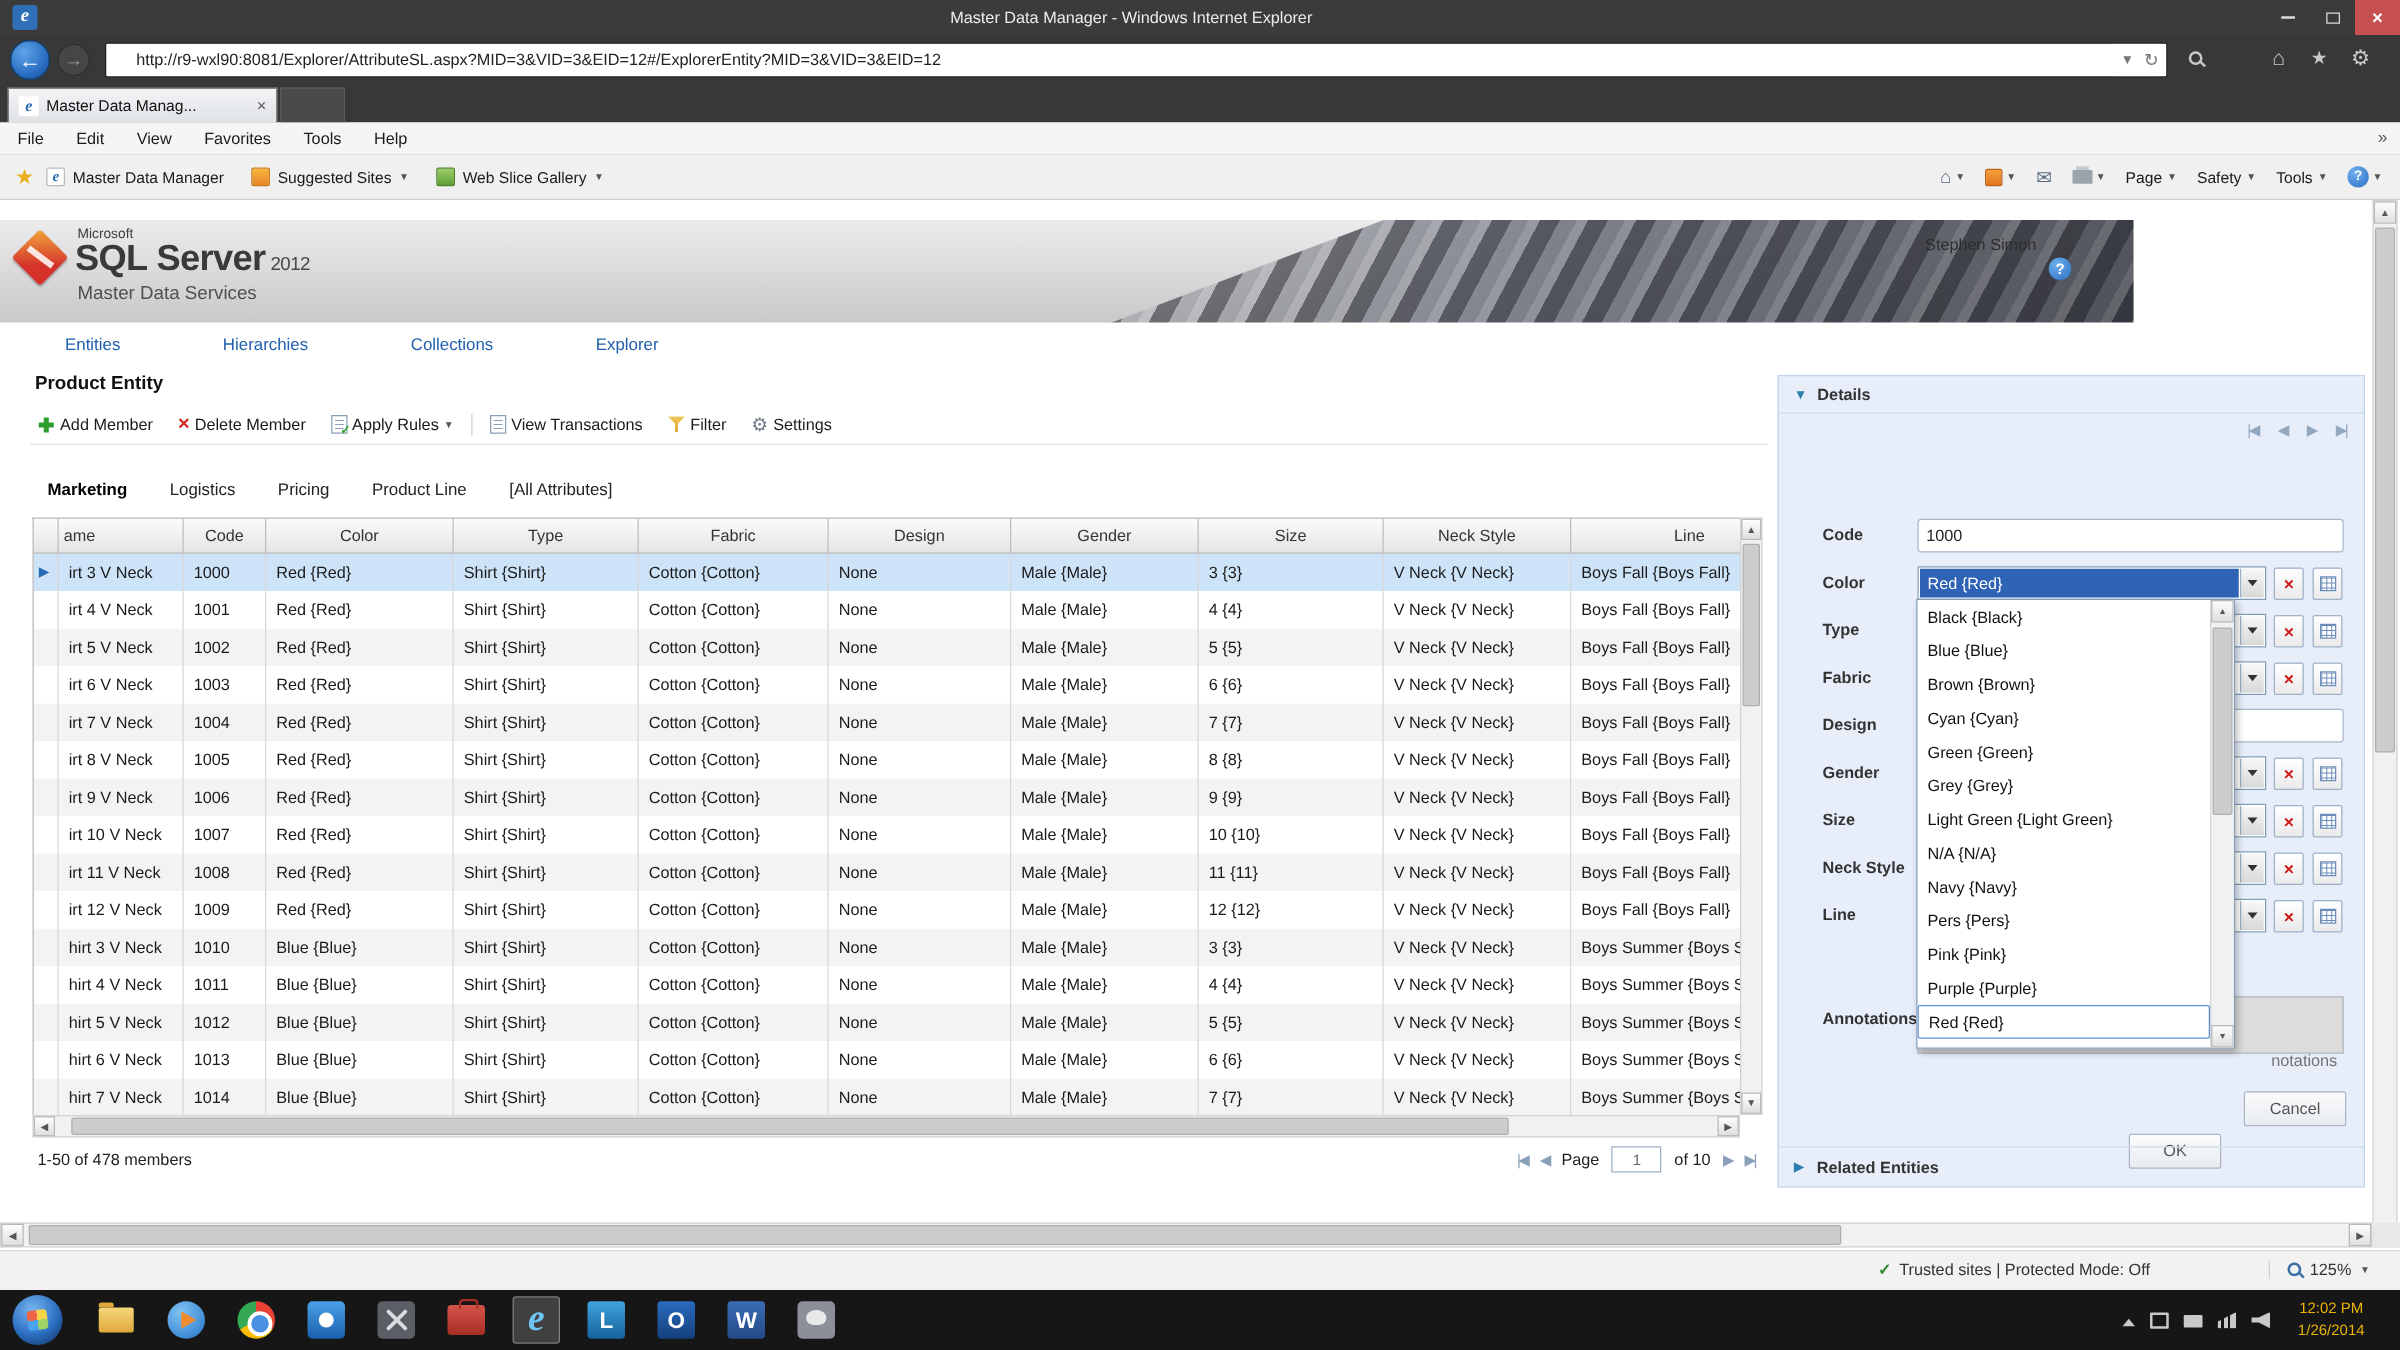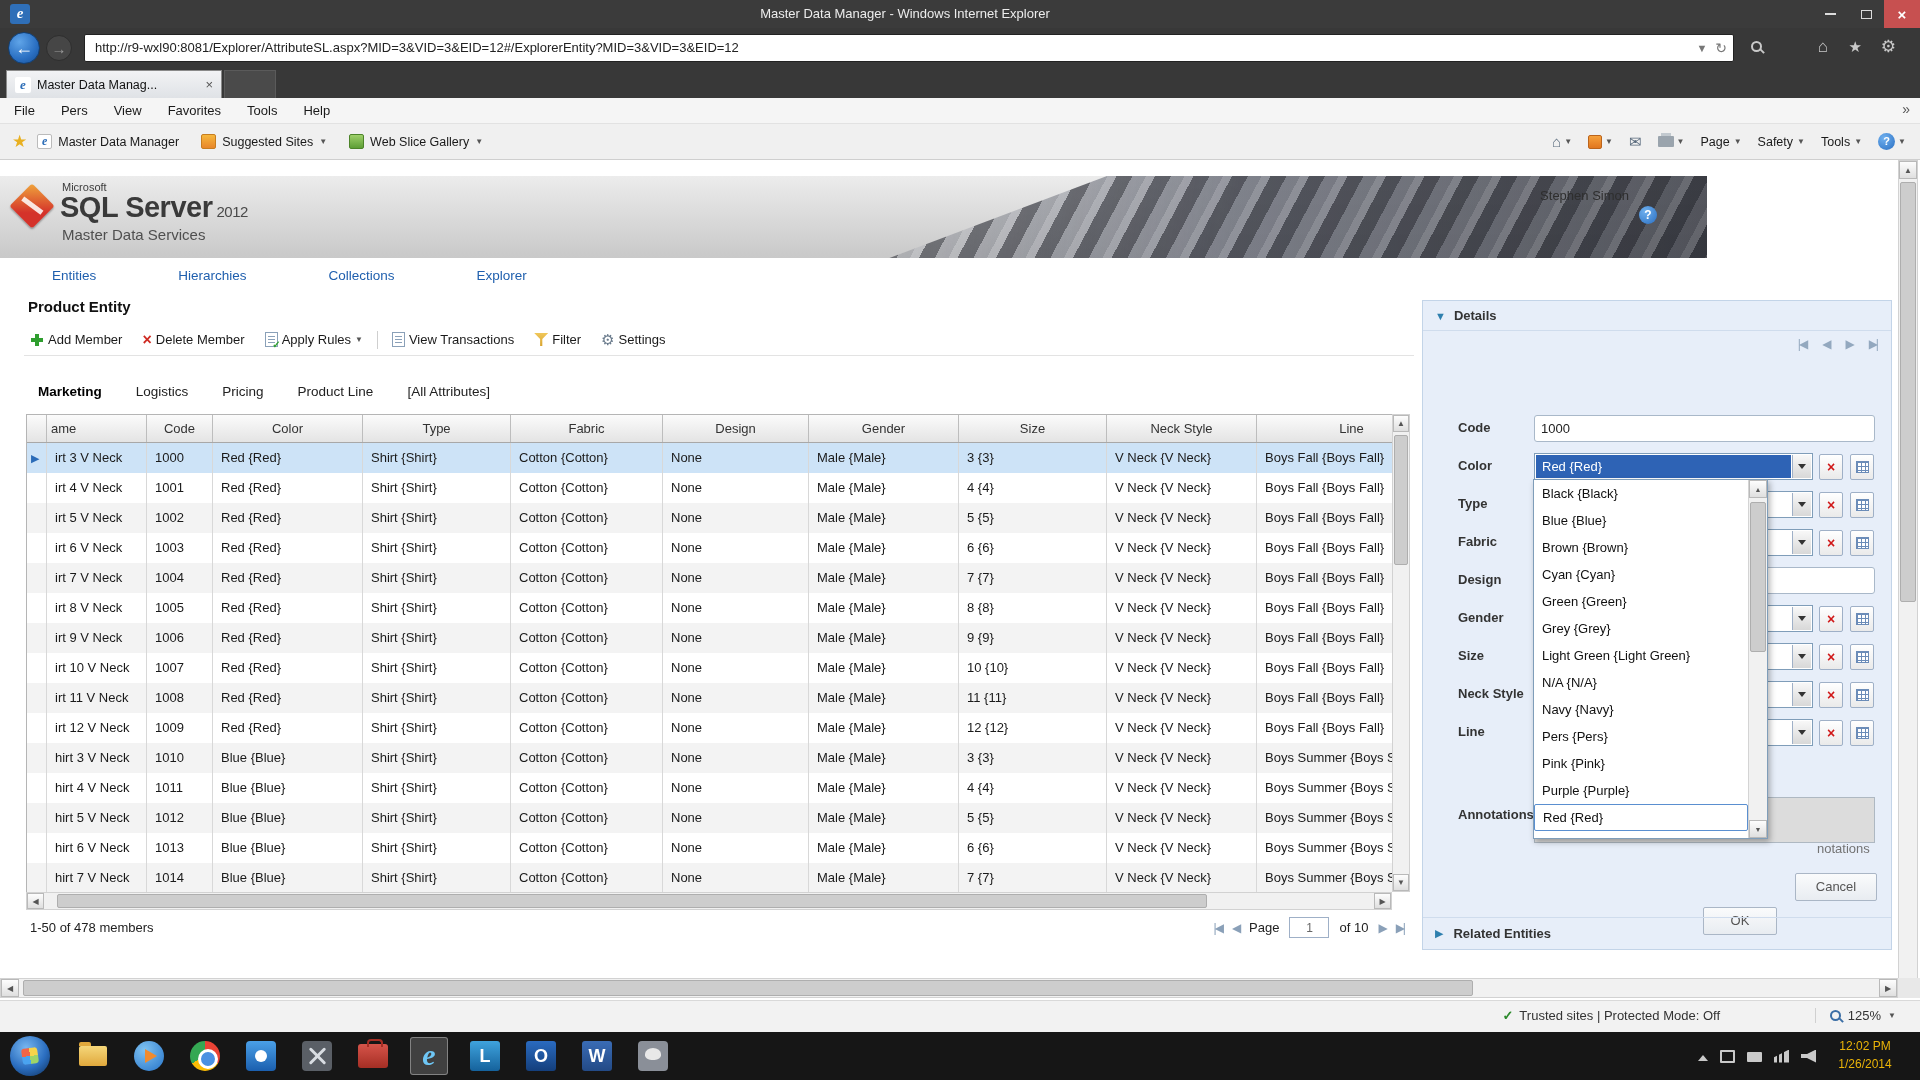--- a/index.html
+++ b/index.html
@@ -15,21 +15,21 @@
   .capbtn { width:36px; height:28px; display:flex; align-items:center; justify-content:center; color:#dcdcdc; font-size:13px; }
   .capbtn .bar { width:11px; height:2px; background:#dcdcdc; }
   .capbtn .box { width:11px; height:9px; border:1px solid #dcdcdc; }
   .capbtn.close { background:#c75050; color:#fff; font-size:15px; font-weight:bold; }
 
   
   #addressbar { position:absolute; left:0; top:28px; width:1920px; height:40px; background:#383838; }
   .navcircle { position:absolute; border-radius:50%; display:flex; align-items:center; justify-content:center; }
   .back-btn { left:8px; top:4px; width:32px; height:32px; background:radial-gradient(circle at 35% 30%, #5fa4e8, #2a6fc2 60%, #174e92); color:#fff; font-size:18px; border:1px solid #123f74; }
   .fwd-btn { left:46px; top:7px; width:26px; height:26px; background:#464646; color:#9a9a9a; font-size:15px; border:1px solid #2e2e2e; }
-  .urlbox { position:absolute; left:84px; top:6px; width:1650px; height:28px; background:#fff; border-radius:2px; border:1px solid #222; font-size:13px; line-height:26px; color:#222; padding:0 10px; white-space:nowrap; overflow:hidden; }
+  .urlbox { position:absolute; left:84px; top:6px; width:1650px; height:28px; background:#fff; border-radius:2px; border:1px solid #222; font-size:13px; line-height:26px; color:#222; padding:0 24px; white-space:nowrap; overflow:hidden; }
   .url-inner-icons { position:absolute; right:6px; top:0; height:26px; display:flex; align-items:center; gap:8px; color:#777; font-size:11px; background:#fff; padding-left:6px; }
   .addr-ico { position:absolute; top:8px; color:#c9c9c9; font-size:17px; line-height:22px; }
   .lens { display:inline-block; width:11px; height:11px; border:2px solid #c9c9c9; border-radius:50%; position:relative; }
   .lens:after { content:""; position:absolute; width:6px; height:2px; background:#c9c9c9; right:-5px; bottom:-2px; transform:rotate(45deg); }
   .lens.blue { border-color:#3b6ea5; }
   .lens.blue:after { background:#3b6ea5; }
 
   
   #tabsrow { position:absolute; left:0; top:68px; width:1920px; height:30px; background:#383838; }
   .ietab { position:absolute; left:6px; top:2px; width:216px; height:28px; background:linear-gradient(#f2f3f5,#dfe2e6); display:flex; align-items:center; padding:0 8px; font-size:12.5px; color:#111; border:1px solid #8a8a8a; border-bottom:none; }
@@ -149,21 +149,21 @@
   .btn-grid { position:absolute; left:427px; top:1px; width:24px; height:26px; background:linear-gradient(#fff,#eaeaea); border:1px solid #9fb0c7; border-radius:2px; display:flex; align-items:center; justify-content:center; }
   .grid-glyph { width:13px; height:12px; border:1px solid #6b8cb8;
     background-image:linear-gradient(#6b8cb8 1px,transparent 1px),linear-gradient(90deg,#6b8cb8 1px,transparent 1px);
     background-size:4px 4px; background-color:#fff; }
   .dt-textarea { position:absolute; left:111px; top:0; width:341px; height:46px; background:#dcdcdc; border:1px solid #aeb8c2; }
   .ann-link { position:absolute; left:394px; top:540px; font-size:13px; color:#737373; }
   .dt-btn { position:absolute; height:28px; background:linear-gradient(#fafbfc,#e8ecf1); border:1px solid #aab6c6; border-radius:2px; font-size:13px; color:#555; text-align:center; line-height:26px; font-family:"Liberation Sans",sans-serif; }
   .rel-head { position:absolute; left:0; top:616px; width:468px; height:32px; border-top:1px solid #cfdced; display:flex; align-items:center; padding-left:12px; gap:10px; }
 
   
-  #dropdown { position:absolute; left:1533px; top:479px; width:235px; height:360px; background:#fff; border:1px solid #7f9db9; box-shadow:2px 3px 6px rgba(0,0,0,.3); z-index:20; overflow:hidden; }
+  #dropdown { position:absolute; left:1533px; top:479px; width:255px; height:360px; background:#fff; border:1px solid #7f9db9; box-shadow:2px 3px 6px rgba(0,0,0,.3); z-index:20; overflow:hidden; }
   #dd-list { position:absolute; left:0; top:0; right:19px; bottom:0; overflow:hidden; }
   .dd-opt { height:27px; line-height:27px; font-size:13px; color:#111; padding-left:8px; white-space:nowrap; overflow:hidden; }
   .dd-opt.hl { border:1px solid #5a8fd0; border-radius:2px; line-height:25px; }
   .dd-scroll { position:absolute; right:0; top:0; width:19px; bottom:0; background:#f1f1f1; border-left:1px solid #d4d4d4; }
   .dd-sb-btn { position:absolute; left:0; width:18px; height:18px; background:linear-gradient(#fdfdfd,#dfdfdf); border:1px solid #b9b9b9; color:#555; font-size:7px; display:flex; align-items:center; justify-content:center; }
   .dd-thumb { position:absolute; left:1px; top:22px; width:16px; height:150px; background:#cdcdcd; border:1px solid #aeaeae; border-radius:2px; }
 
   
   #statusbar { position:absolute; left:0; top:1000px; width:1920px; height:32px; background:#f2f2f2; border-top:1px solid #d9d9d9; font-size:13px; color:#333; }
   .trusted { position:absolute; right:200px; top:7px; display:flex; gap:6px; align-items:center; }
@@ -246,21 +246,21 @@
     <div class="ietab">
       <span class="fav">e</span>
       <span class="ttl">Master Data Manag...</span>
       <span class="cls">×</span>
     </div>
     <div class="tabstub"></div>
   </div>
 
   <div id="menubar">
     <span>File</span>
-    <span>Pers</span>
+    <span>Edit</span>
     <span>View</span>
     <span>Favorites</span>
     <span>Tools</span>
     <span>Help</span>
     <span class="menu-chev">»</span>
   </div>
 
   <div id="favbar">
     <span class="fav-star">★</span>
     <span class="fav-item">

